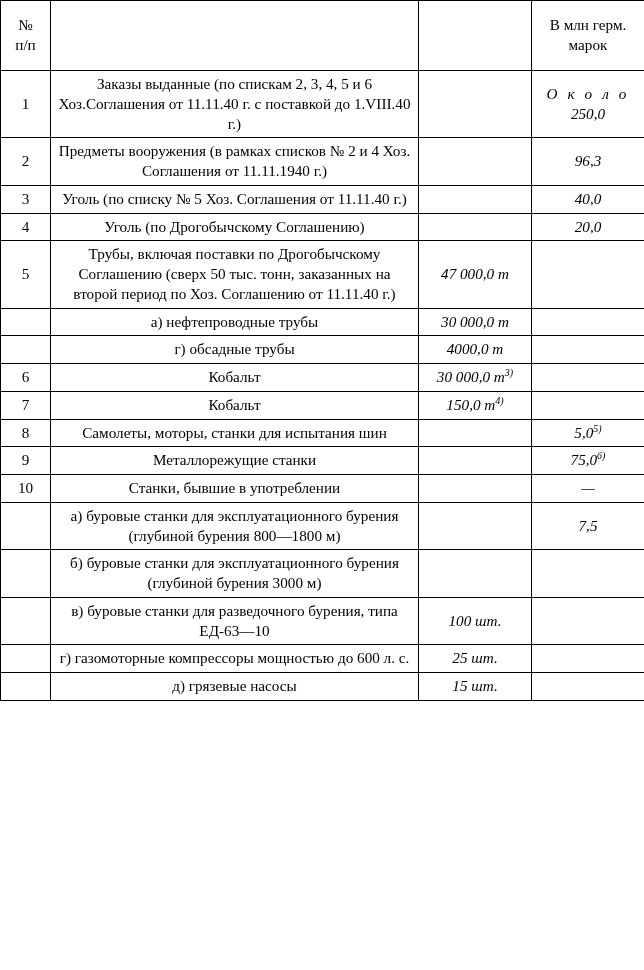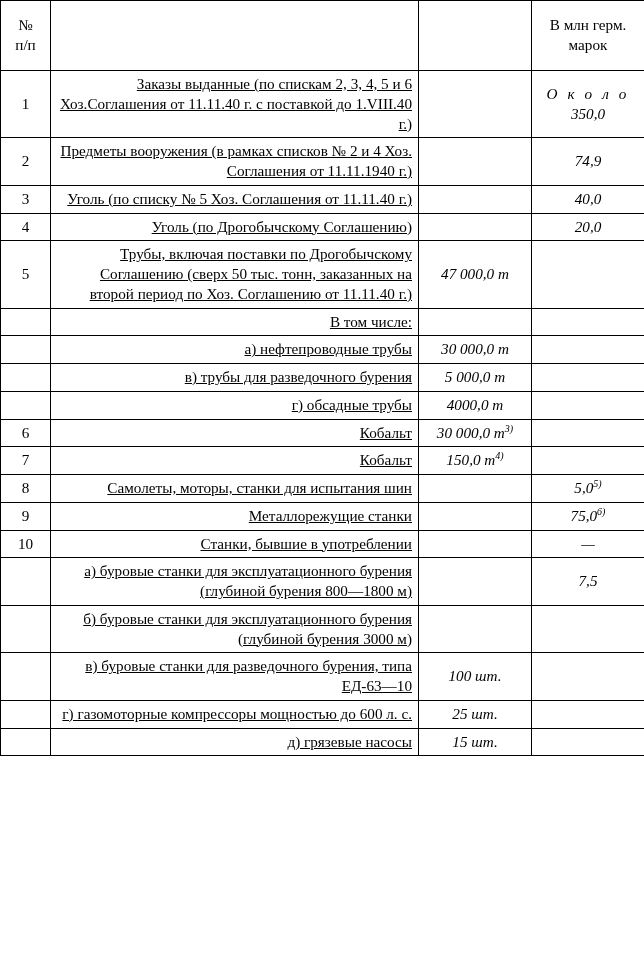--- a/index.html
+++ b/index.html
@@ -33,24 +33,23 @@
     font-size: 15.2px;
     line-height: 1.30;
   }
   td.num {
     text-align: center;
     font-size: 15.6px;
     padding-left: 2px;
     padding-right: 2px;
   }
   td.desc {
-    text-align: right;
+    text-align: center;
     padding-left: 10px;
     padding-right: 8px;
-    text-decoration: underline;
   }
   td.qty, td.val {
     text-align: center;
     padding-left: 8px;
     white-space: nowrap;
     font-style: italic;
   }
   th.head {
     text-align: center;
     vertical-align: middle;
@@ -90,27 +89,27 @@
         <span>В млн герм.</span><br>
         <span>марок</span>
       </th>
     </tr>
   </thead>
   <tbody id="table-body">
       <tr>
         <td class="num">1</td>
         <td class="desc">Заказы выданные (по спискам 2, 3, 4, 5 и 6 Хоз.Соглашения от 11.11.40 г. с поставкой до 1.VIII.40 г.)</td>
         <td class="qty"></td>
-        <td class="val"><span class="sp">О к о л о</span><br><span>350,0</span></td>
+        <td class="val"><span class="sp">О к о л о</span><br><span>250,0</span></td>
       </tr>
       <tr>
         <td class="num">2</td>
         <td class="desc">Предметы вооружения (в рамках списков № 2 и 4 Хоз. Соглашения от 11.11.1940 г.)</td>
         <td class="qty"></td>
-        <td class="val"><span>74,9</span></td>
+        <td class="val"><span>96,3</span></td>
       </tr>
       <tr>
         <td class="num">3</td>
         <td class="desc">Уголь (по списку № 5 Хоз. Соглашения от 11.11.40 г.)</td>
         <td class="qty"></td>
         <td class="val"><span>40,0</span></td>
       </tr>
       <tr>
         <td class="num">4</td>
         <td class="desc">Уголь (по Дрогобычскому Соглашению)</td>
@@ -118,34 +117,22 @@
         <td class="val"><span>20,0</span></td>
       </tr>
       <tr>
         <td class="num">5</td>
         <td class="desc">Трубы, включая поставки по Дрогобычскому Соглашению (сверх 50 тыс. тонн, заказанных на второй период по Хоз. Соглашению от 11.11.40 г.)</td>
         <td class="qty"><span>47 000,0 т</span></td>
         <td class="val"></td>
       </tr>
       <tr>
         <td class="num"></td>
-        <td class="desc">В том числе:</td>
-        <td class="qty"></td>
-        <td class="val"></td>
-      </tr>
-      <tr>
-        <td class="num"></td>
         <td class="desc">а) нефтепроводные трубы</td>
         <td class="qty"><span>30 000,0 т</span></td>
-        <td class="val"></td>
-      </tr>
-      <tr>
-        <td class="num"></td>
-        <td class="desc">в) трубы для разведочного бурения</td>
-        <td class="qty"><span>5 000,0 т</span></td>
         <td class="val"></td>
       </tr>
       <tr>
         <td class="num"></td>
         <td class="desc">г) обсадные трубы</td>
         <td class="qty"><span>4000,0 т</span></td>
         <td class="val"></td>
       </tr>
       <tr>
         <td class="num">6</td>

